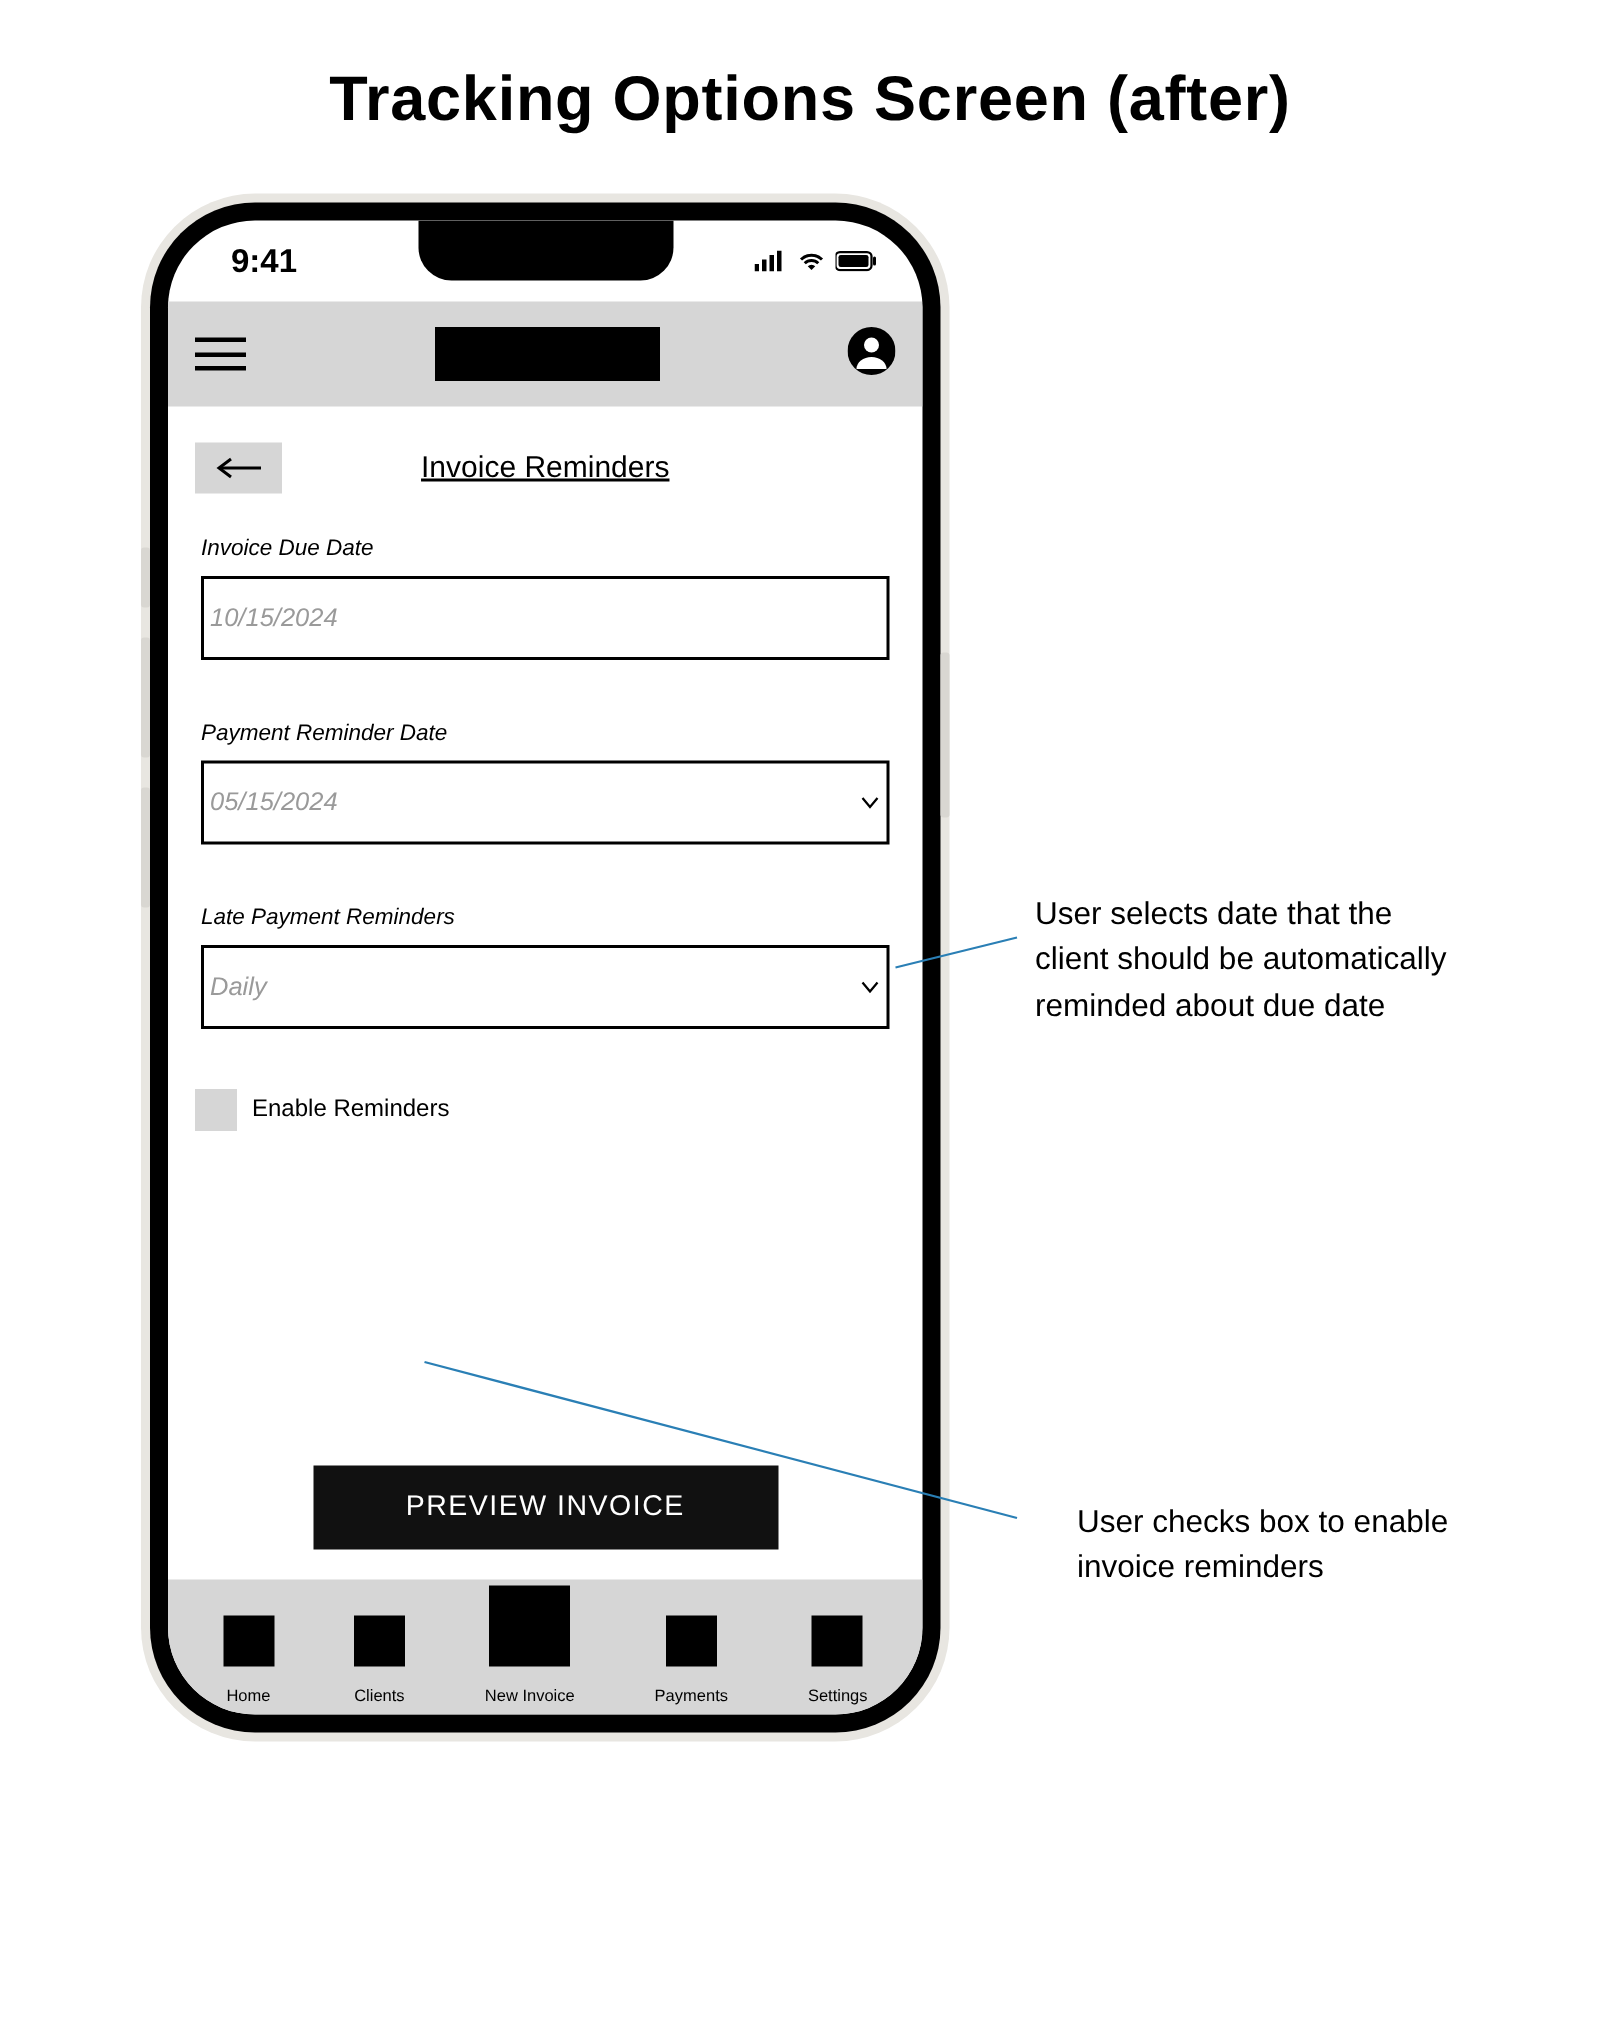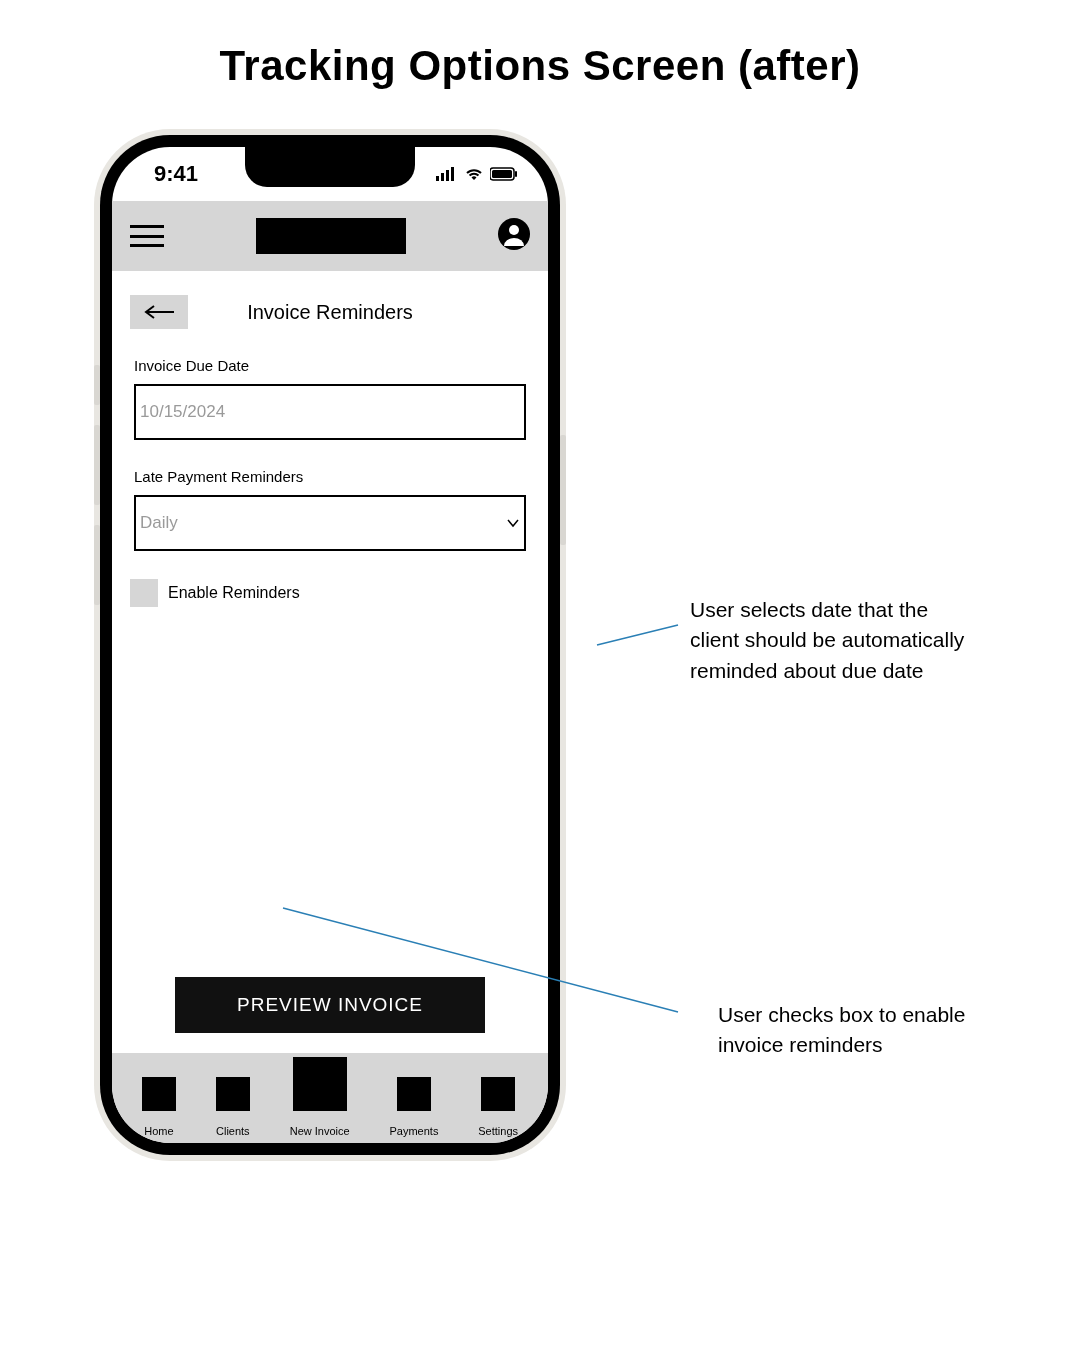--- a/index.html
+++ b/index.html
@@ -19,21 +19,21 @@
     text-align: center;
     font-size: 42px;
     font-weight: 800;
     letter-spacing: 0.5px;
   }
   
   .phone {
     position: absolute;
     top: 135px;
     left: 100px;
-    width: 460px;
+    width: 527px;
     height: 1020px;
     border-radius: 70px;
     background: #000;
     box-shadow: 0 0 0 6px #e8e6e1;
   }
   .phone-inner {
     position: absolute;
     inset: 12px;
     background: #fff;
     border-radius: 58px;
@@ -73,22 +73,22 @@
     padding: 0 18px;
   }
   .hamburger { width: 34px; height: 22px; display: flex; flex-direction: column; justify-content: space-between; cursor: pointer; }
   .hamburger span { display: block; height: 3px; background: #000; }
   .title-block { width: 150px; height: 36px; background: #000; }
   .avatar-circle { width: 32px; height: 32px; }
   
   .content { padding: 24px 18px 0 18px; position: relative; height: calc(100% - 54px - 70px - 90px); }
   .screen-title-row { display: flex; align-items: center; margin-bottom: 28px; position: relative; }
   .back-btn { background: #d6d6d6; width: 58px; height: 34px; display: flex; align-items: center; justify-content: center; cursor: pointer; }
-  .screen-title { position: absolute; left: 50%; transform: translateX(-50%); font-size: 20px; font-weight: 500; }
-  .field-group { margin-bottom: 28px; padding: 0 4px; }
+  .screen-title { position: absolute; left: 50%; transform: translateX(-50%); font-size: 20px; font-weight: 500; text-decoration: underline; }
+  .field-group { margin-bottom: 40px; padding: 0 4px; font-style: italic; }
   .field-label { font-size: 15px; margin-bottom: 10px; display: block; }
   .text-input, .select-input {
     width: 100%;
     height: 56px;
     border: 2px solid #000;
     background: #fff;
     padding: 0 4px;
     font-size: 17px;
     color: #9a9a9a;
     display: flex;
@@ -223,20 +223,31 @@
         <div class="screen-title">Invoice Reminders</div>
       </div>
 
       <div class="field-group">
         <span class="field-label">Invoice Due Date</span>
         <div class="text-input">
           <span>10/15/2024</span>
         </div>
       </div>
 
+      <div class="field-group">
+        <span class="field-label">Payment Reminder Date</span>
+        <div class="select-input">
+          <span>05/15/2024</span>
+          <span class="chevron">
+            <svg width="14" height="10" viewBox="0 0 14 10">
+                <polyline points="2,2 7,8 12,2" fill="none" stroke="#000" stroke-width="1.5"></polyline>
+              </svg>
+          </span>
+        </div>
+      </div>
 
       <div class="field-group">
         <span class="field-label">Late Payment Reminders</span>
         <div class="select-input">
           <span>Daily</span>
           <span class="chevron">
             <svg width="14" height="10" viewBox="0 0 14 10">
                 <polyline points="2,2 7,8 12,2" fill="none" stroke="#000" stroke-width="1.5"></polyline>
               </svg>
           </span>

